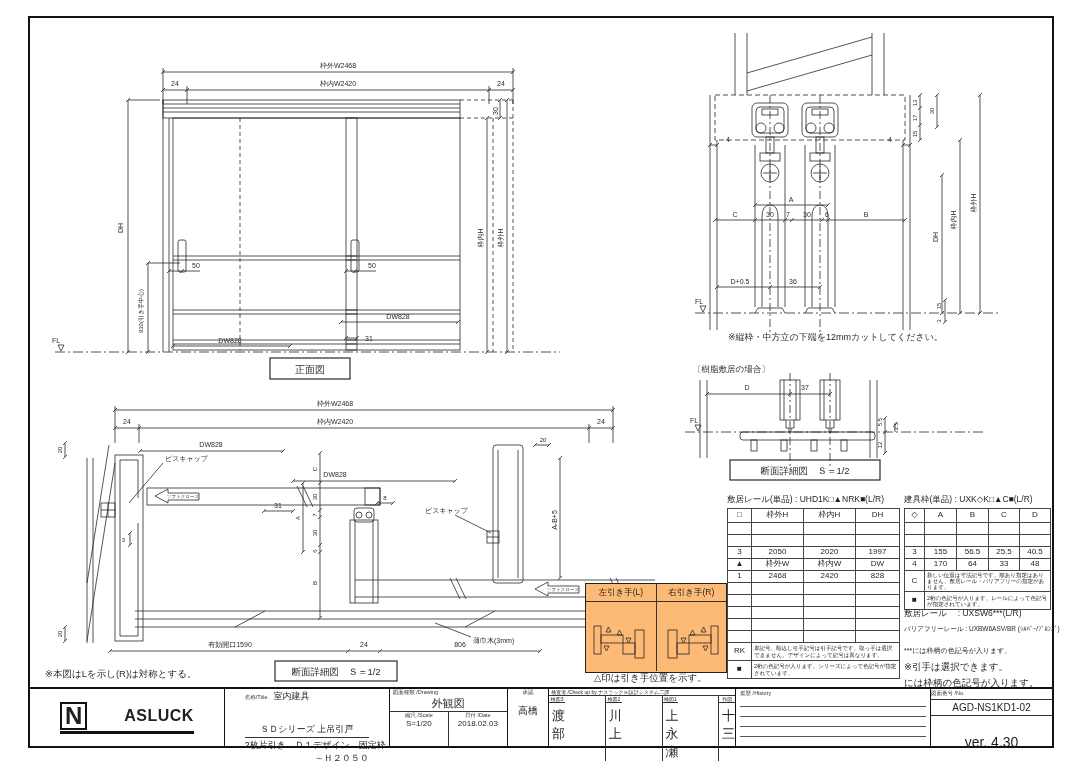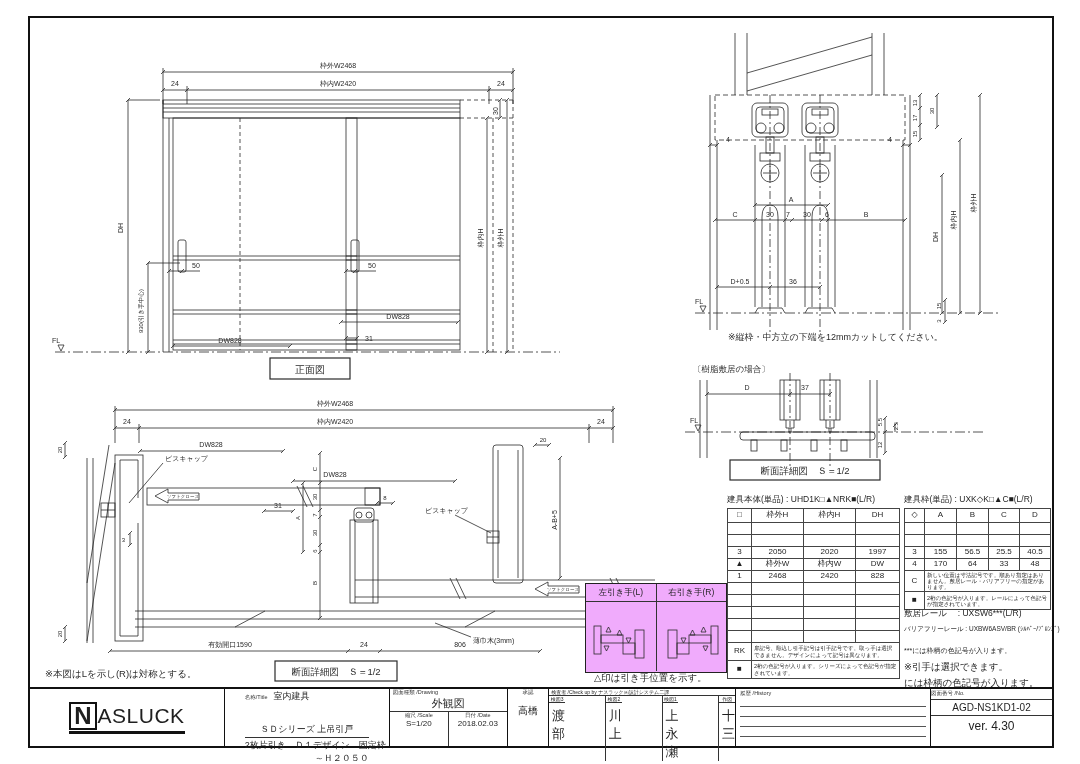--- a/index.html
+++ b/index.html
@@ -13,40 +13,40 @@
   .viewlabel{font-size:10px;}
   
   .dtable{position:absolute;}
   .dtable .ttl{font-size:8.5px;white-space:nowrap;margin-bottom:2px;}
   .dtable table{border-collapse:collapse;border:1.4px solid #222;table-layout:fixed;}
   .dtable th,.dtable td{border:0.8px solid #444;font-size:8px;font-weight:normal;
      text-align:center;padding:0;height:11px;line-height:1.05;overflow:hidden;}
   .dtable th{height:13px;}
   .dtable td.note{font-size:5.5px;text-align:left;padding:1px 2px;height:15px;line-height:1.1;color:#222;}
   
-  #handle-panel{left:585px;top:583px;width:140px;height:88px;border:1.4px solid #222;background:#f0abfc;}
+  #handle-panel{left:585px;top:583px;width:140px;height:88px;border:1.4px solid #222;background:#fdba74;}
   #handle-panel .hp-head{display:flex;height:17px;border-bottom:1px solid #333;}
   #handle-panel .hp-head div{flex:1;font-size:8.5px;text-align:center;line-height:17px;white-space:nowrap;}
   #handle-panel .hp-head div:first-child{border-right:1px solid #333;}
   #handle-panel .hp-body{display:flex;height:69px;}
   #handle-panel .hp-body .cell{flex:1;}
   #handle-panel .hp-body .cell:first-child{border-right:1px solid #333;}
   .note-text{position:absolute;font-size:9.5px;white-space:nowrap;}
   
   #rail-notes{left:904px;top:600px;width:150px;}
   #rail-notes div{white-space:nowrap;}
   
   #title-block{left:28px;top:687px;width:1022px;height:57px;border:2px solid #111;display:flex;background:#fff;}
   #title-block .cell{border-left:1.4px solid #111;position:relative;box-sizing:border-box;}
   #title-block .cell:first-child{border-left:none;}
   .microlabel{font-size:5.5px;color:#333;white-space:nowrap;}
   #logo-cell{width:197px;display:flex;align-items:center;justify-content:center;}
   .logo-wrap{border-bottom:3px solid #111;padding-bottom:1px;display:flex;align-items:center;}
   .logo-n{border:2.5px solid #111;font-weight:bold;font-size:24px;line-height:24px;padding:0 3px;margin-right:1px;}
-  .logo-rest{font-weight:normal;font-size:21px;letter-spacing:0.5px;}
+  .logo-rest{font-weight:bold;font-size:16px;letter-spacing:0.5px;padding-left:36px;}
   #name-cell{width:165px;padding:1px 20px;}
   #name-cell .r1{display:flex;gap:6px;align-items:baseline;}
   #name-cell .nline{font-size:9px;white-space:nowrap;}
   #name-cell .div{border-top:1px solid #333;margin:1px 0;}
   #drawing-cell{width:120px;display:flex;flex-direction:column;}
   #drawing-cell .dc-top{padding:0 3px;}
   #drawing-cell .dc-val{font-size:11px;text-align:center;}
   #drawing-cell .dc-bottom{display:flex;border-top:1px solid #333;flex:1;}
   #drawing-cell .dc-bottom>div{flex:1;padding:0 2px;text-align:center;}
   #drawing-cell .dc-bottom>div+div{border-left:1px solid #333;}
@@ -57,21 +57,21 @@
   #check-cell .chead{padding:0 2px;font-size:5px;}
   #check-cell .ccols{display:flex;flex:1;border-top:1px solid #333;}
   #check-cell .ccols>div{flex:1;text-align:center;}
   #check-cell .ccols>div+div{border-left:1px solid #333;margin-left:40px;}
   #check-cell .csub{font-size:5px;border-bottom:1px solid #333;}
   #check-cell .cval{font-size:13px;margin-top:4px;text-align:right;}
   #history-cell{width:198px;padding:1px 4px;}
   #history-cell .hline{border-bottom:1px solid #555;height:9px;}
   #number-cell{width:124px;padding:1px 0;text-align:center;}
   #number-cell .nval{font-size:10px;border-top:1px solid #333;border-bottom:1px solid #333;padding:2px 0;margin-top:2px;white-space:nowrap;}
-  #number-cell .vval{font-size:12px;margin-top:3px;}
+  #number-cell .vval{font-size:14px;margin-top:18px;}
 </style>
 </head>
 <body>
 
 <div class="abs" id="sheet-frame"></div>
 
 <svg class="abs" style="left:40px;top:28px;" width="530" height="355">
   <g stroke="#2a2a2a" stroke-width="0.8" fill="none">
 
     <line x1="123" y1="44" x2="473" y2="44"></line>
@@ -551,21 +551,21 @@
           <path d="M46 44 L51 44 L48.5 49 Z"></path>
             <path d="M24 36 L29 36 L26.5 41 Z"></path>
         </g>
       </svg>
     </div>
   </div>
 </div>
 <div class="note-text" style="left:594px;top:672px;">△印は引き手位置を示す。</div>
 
 <div class="dtable" style="left:727px;top:494px;width:177px;">
-  <div class="ttl">建具本体(単品) : UHD1K□▲NRK■(L/R)</div>
+  <div class="ttl">敷居レール(単品) : UHD1K□▲NRK■(L/R)</div>
   <table>
     <colgroup>
         <col style="width:24px">
         <col style="width:52px">
         <col style="width:52px">
         <col style="width:44px">
       </colgroup>
     <tbody>
         <tr>
       <th>□</th>

